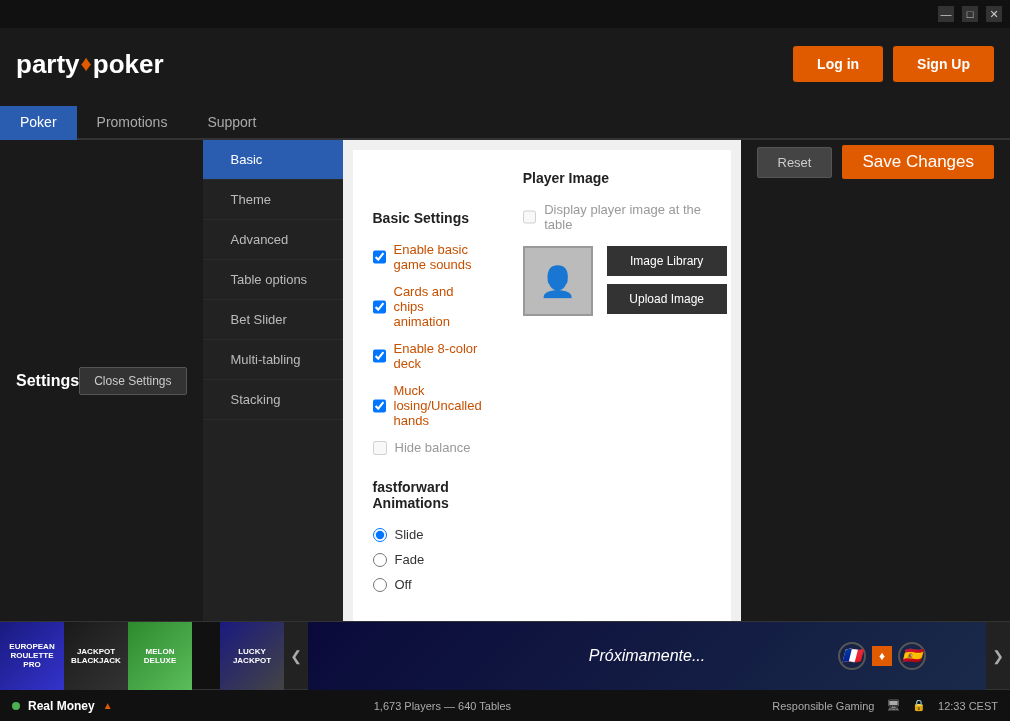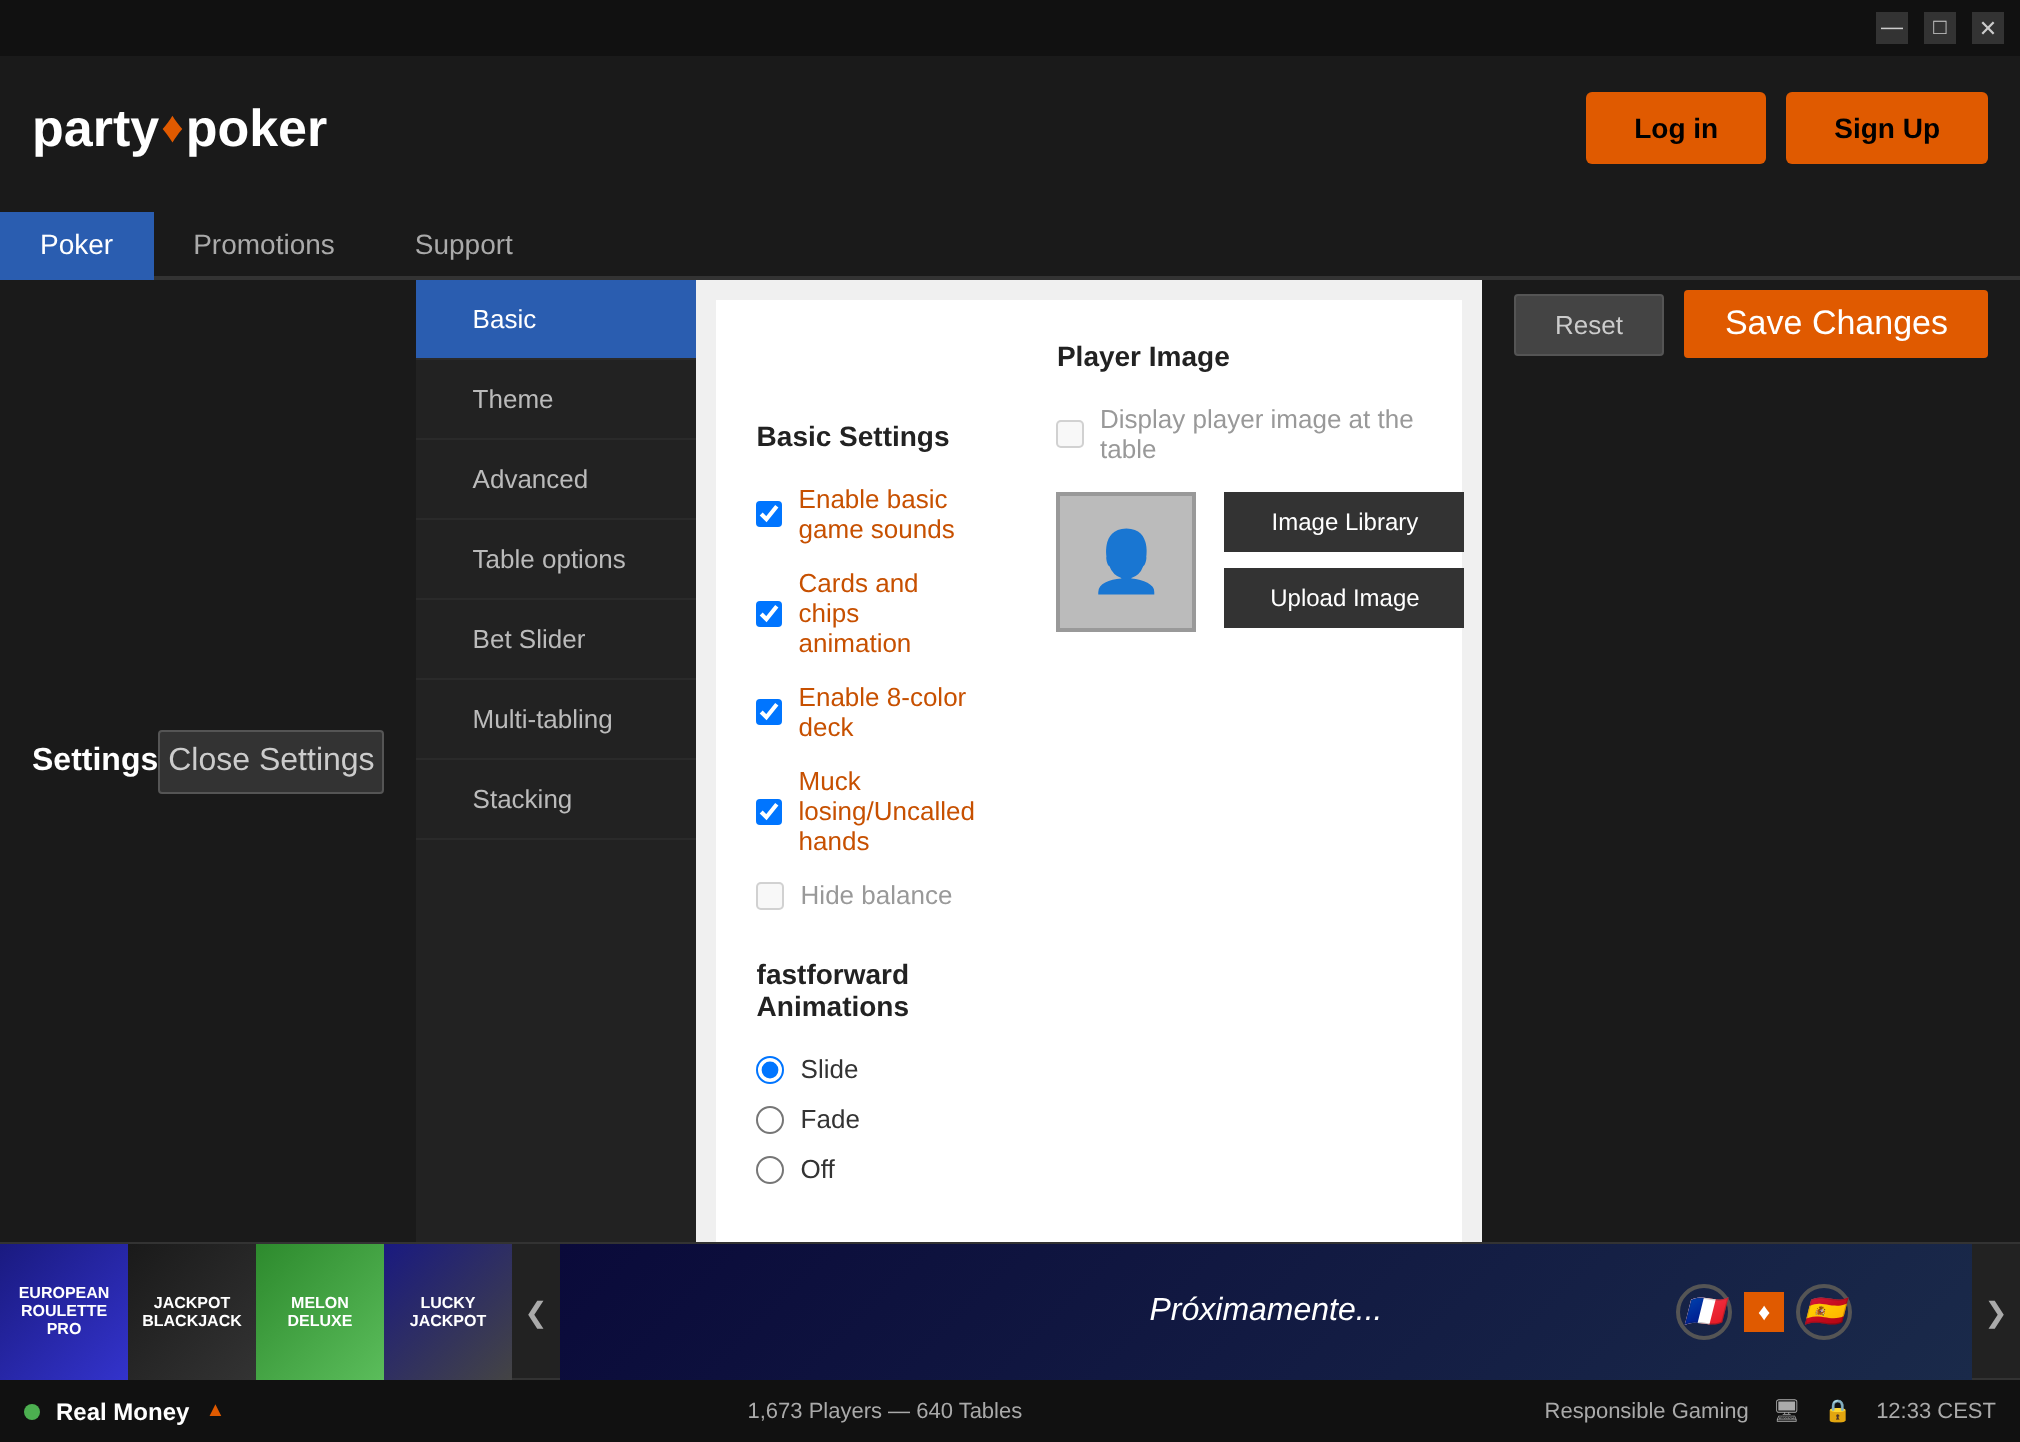--- a/index.html
+++ b/index.html
@@ -65,21 +65,21 @@
       color: #e05a00;
       font-size: 22px;
       margin: 0 1px;
     }
     .header-buttons {
       display: flex;
       gap: 10px;
     }
     .btn-login, .btn-signup {
       background: #e05a00;
-      color: #000000;
+      color: #ffffff;
       border: none;
       padding: 10px 24px;
       font-size: 14px;
       font-weight: bold;
       cursor: pointer;
       border-radius: 3px;
     }
 
     
     .nav-tabs {
@@ -113,23 +113,23 @@
     }
     .settings-title {
       color: #fff;
       font-size: 16px;
       font-weight: bold;
     }
     .btn-close-settings {
       background: #333;
       color: #ccc;
       border: 1px solid #555;
-      padding: 6px 4px;
-      cursor: pointer;
-      font-size: 16px;
+      padding: 6px 14px;
+      cursor: pointer;
+      font-size: 12px;
       border-radius: 2px;
     }
 
     
     .sidebar {
       width: 140px;
       background: #222;
       min-height: 100%;
     }
     .sidebar-item {
@@ -323,21 +323,21 @@
       justify-content: center;
       font-size: 9px;
       color: #fff;
       cursor: pointer;
       overflow: hidden;
       position: relative;
     }
     .game-thumb-roulette { background: linear-gradient(135deg, #1a1a80, #3333cc); }
     .game-thumb-blackjack { background: linear-gradient(135deg, #1a1a1a, #333); }
     .game-thumb-melon { background: linear-gradient(135deg, #2d8a2d, #5bbd5b); }
-    .game-thumb-jackpot { background: linear-gradient(135deg, #1a1a80, #444); }
+    .game-thumb-jackpot { background: linear-gradient(135deg, #1a1a80, #444); margin-left: 28px; }
 
     .footer-promo-nav {
       width: 24px;
       height: 68px;
       background: #222;
       display: flex;
       align-items: center;
       justify-content: center;
       cursor: pointer;
       color: #aaa;

